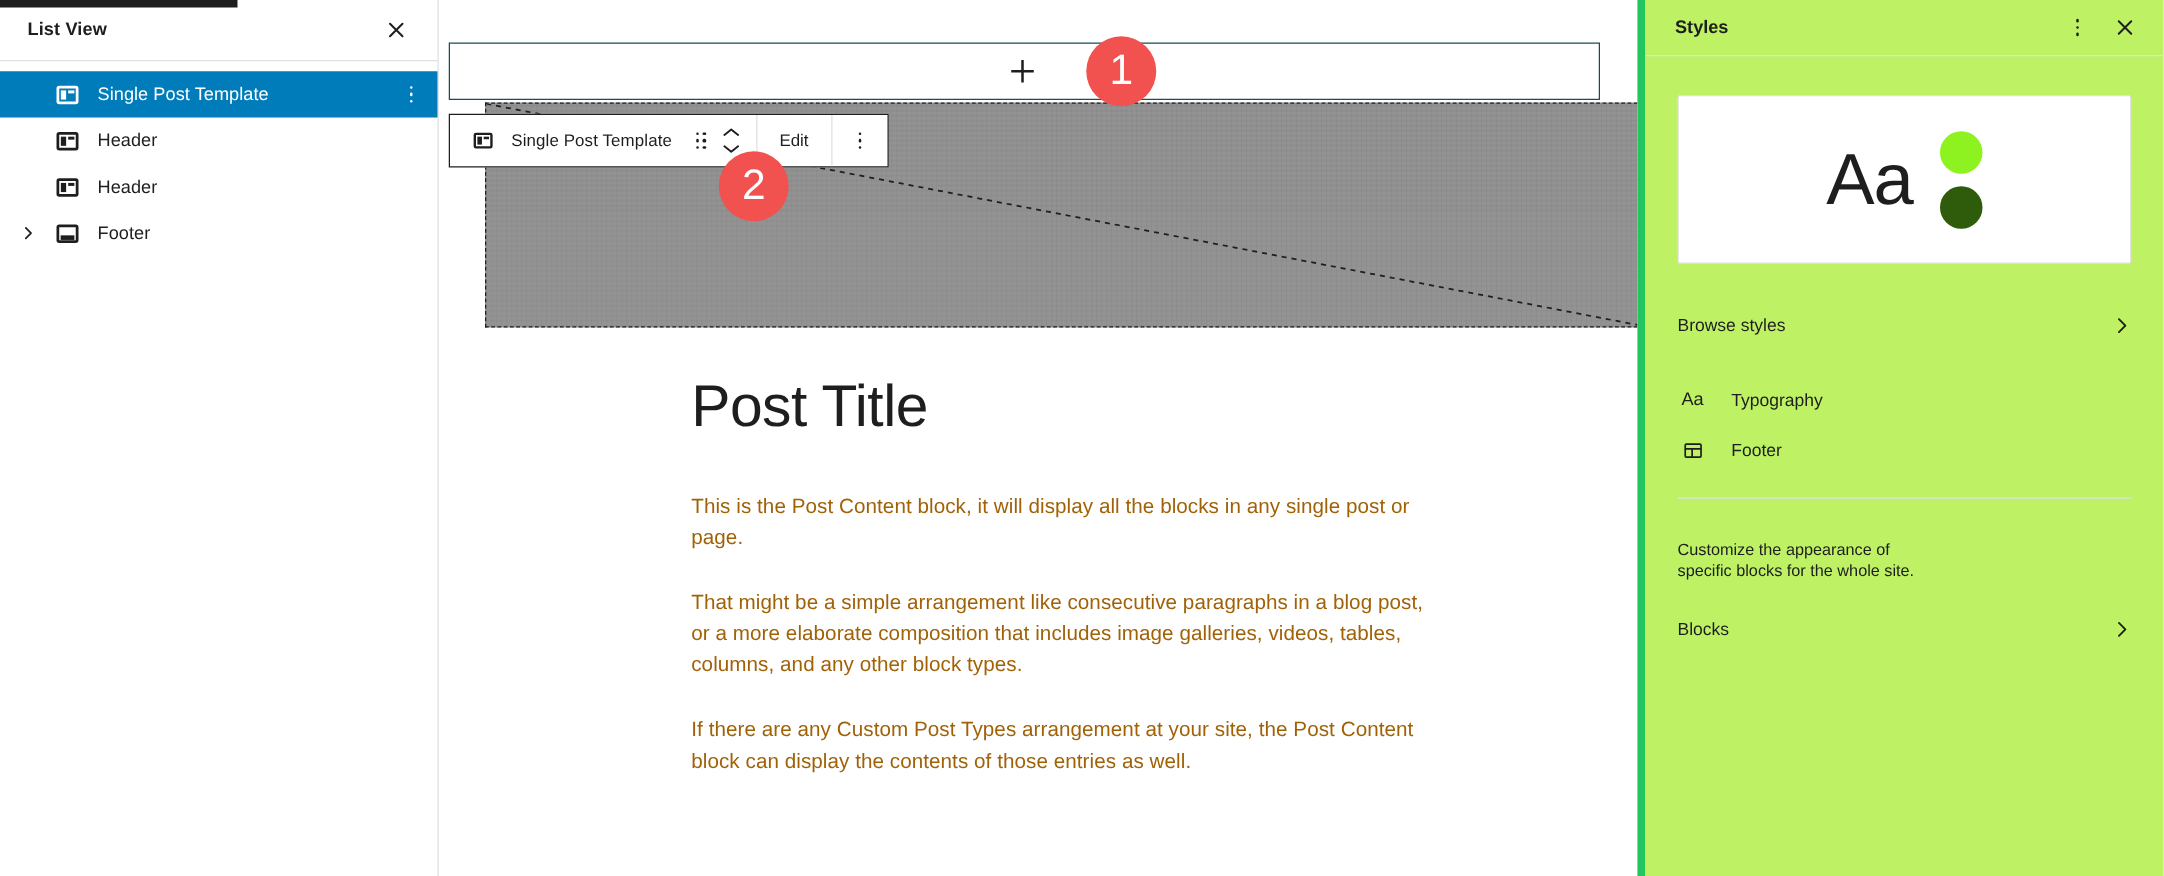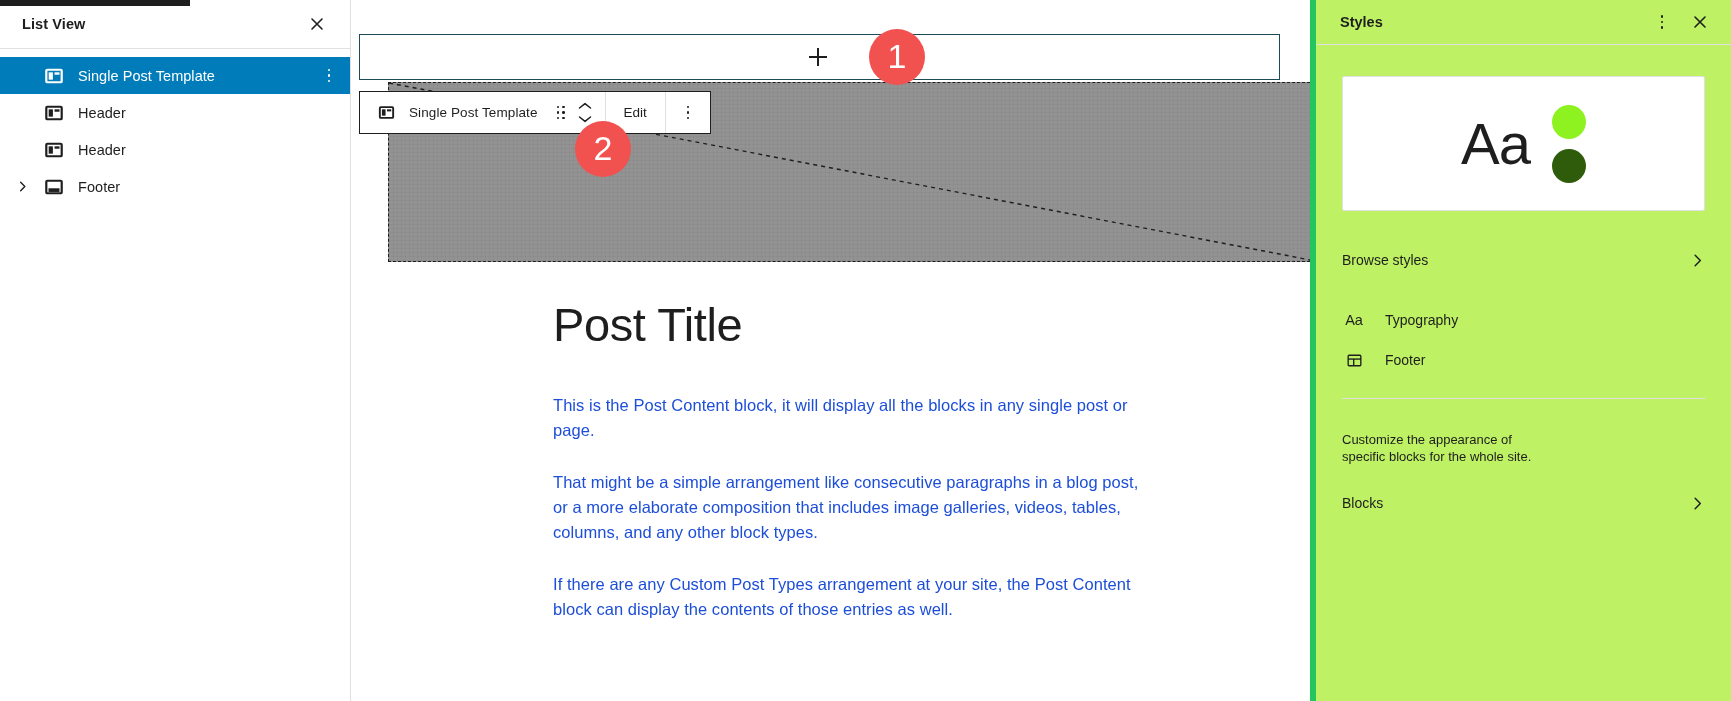--- a/index.html
+++ b/index.html
@@ -275,21 +275,21 @@
   .post-title {
     font-size: 47px;
     font-weight: 400;
     color: #1e1e1e;
     letter-spacing: -0.4px;
     line-height: 1.05;
   }
   .post-body p {
     font-size: 16.5px;
     line-height: 25px;
-    color: #1d4ed8;
+    color: #a16207;
     margin-top: 27px;
     letter-spacing: .05px;
   }
   .post-body p.p1 { margin-top: 44px; }
 
   
   .styles-panel {
     position: relative;
     width: 421px;
     flex: 0 0 421px;

